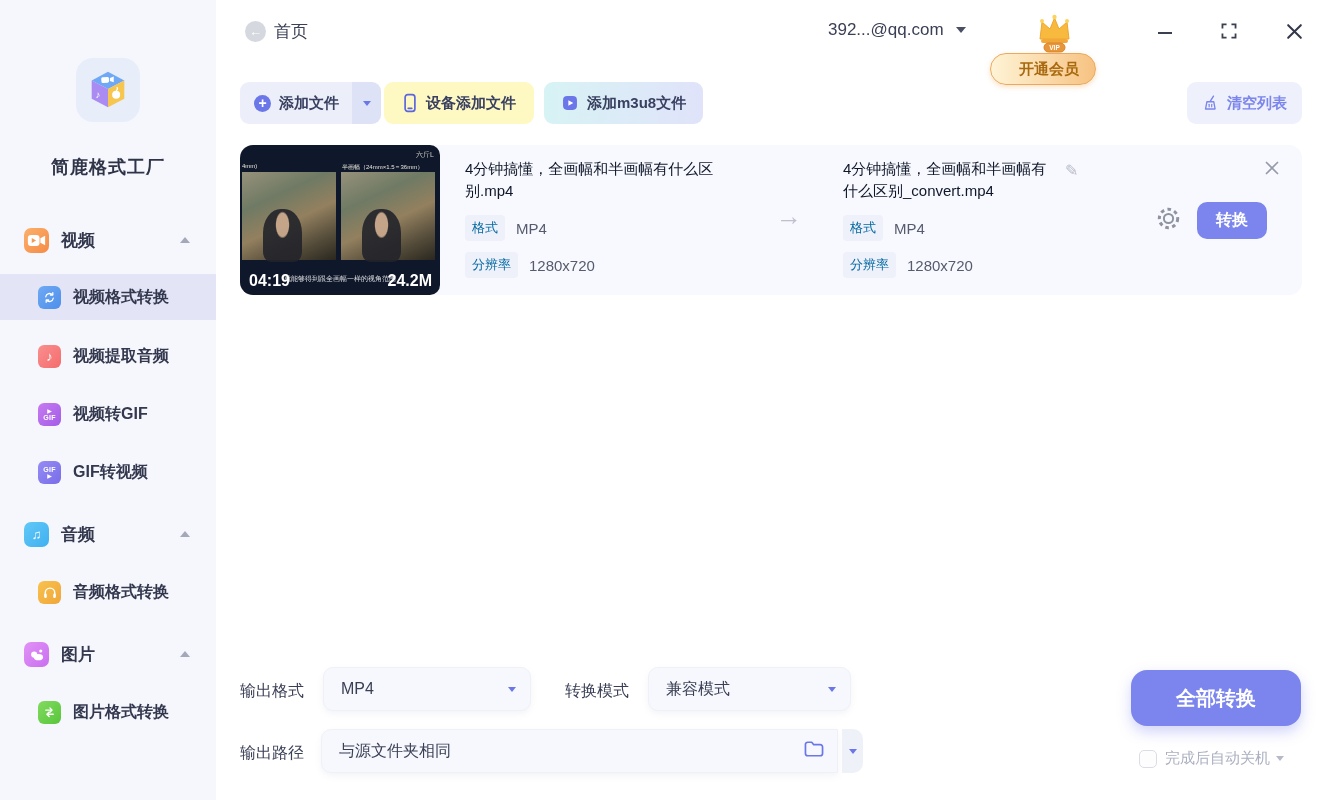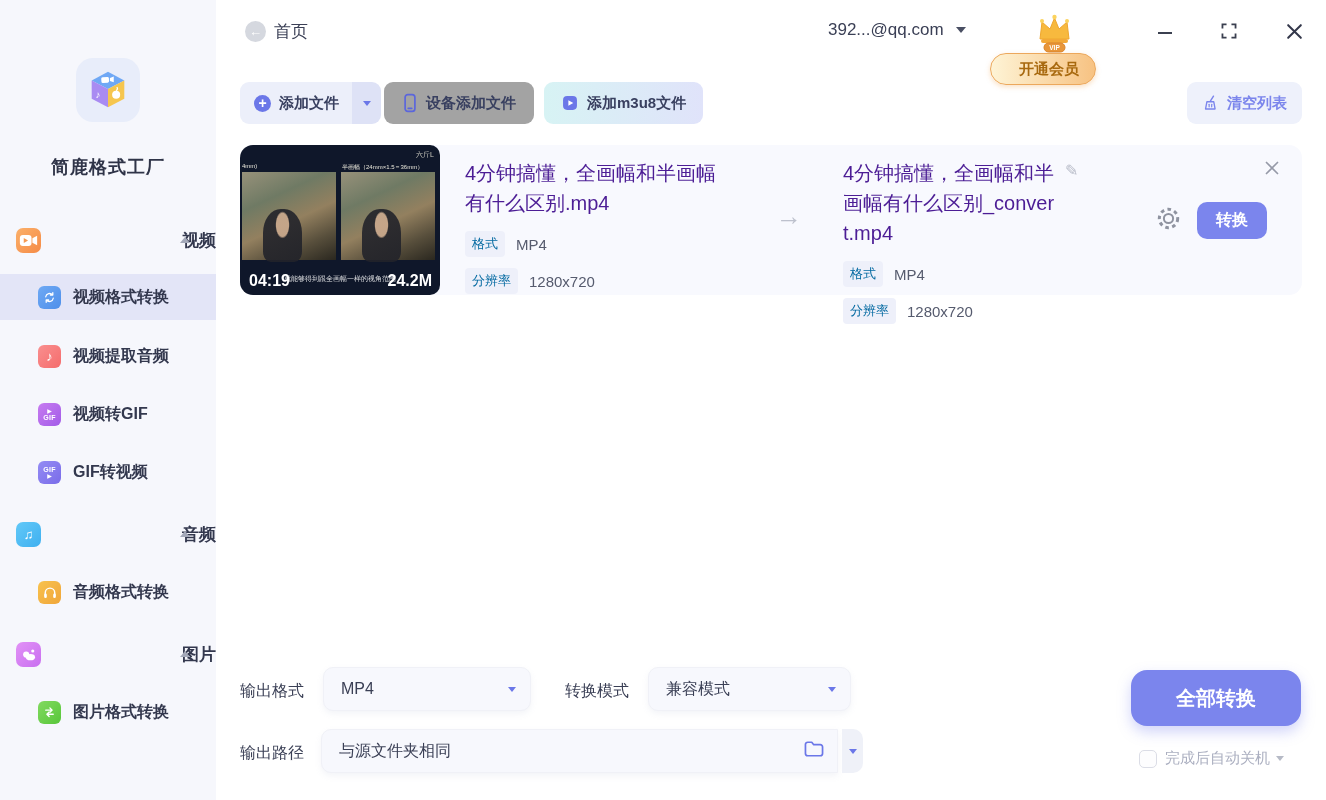--- a/index.html
+++ b/index.html
@@ -7,21 +7,21 @@
   body { font-family:"Liberation Sans","DejaVu Sans",sans-serif; background:#fff; overflow:hidden; }
   .app { width:1326px; height:800px; display:flex; position:relative; background:#fff; }
 
   
   .sidebar { width:216px; flex-shrink:0; background:#F6F7FC; position:relative; }
   .logo-wrap { display:flex; flex-direction:column; align-items:center; padding-top:58px; }
   .logo-tile { width:64px; height:64px; border-radius:17px; background:#E8EDFA; display:flex; align-items:center; justify-content:center; }
   .app-name { margin-top:33px; font-size:18px; font-weight:bold; color:#2F3448; letter-spacing:1px; }
   .nav { margin-top:38px; }
   .nav-row { height:46px; display:flex; align-items:center; position:relative; cursor:default; }
-  .nav-row.section { padding-left:16px;justify-content:space-between; }
+  .nav-row.section { padding-left:24px; }
   .nav-row.child { padding-left:38px; }
   .nav-row.active { background:#E3E5F7; }
   .nav-label { font-size:16px; font-weight:bold; color:#33384E; }
   .nav-row.section .nav-label { font-size:17px; }
   .tile { border-radius:7px; display:flex; flex-direction:column; align-items:center; justify-content:center; margin-right:12px; color:#fff; flex-shrink:0; }
   .tile.t24 { width:25px; height:25px; }
   .tile.t22 { width:23px; height:23px; border-radius:6px; }
   .caret-up { position:absolute; right:26px; width:0; height:0; border-left:5px solid transparent; border-right:5px solid transparent; border-bottom:6px solid #A4A9B9; }
   .gif-txt { font-size:7px; font-weight:bold; line-height:7px; letter-spacing:.3px; }
   .gif-play { font-size:6px; line-height:6px; }
@@ -37,41 +37,41 @@
   .caret-dn-dark { width:0; height:0; border-left:5px solid transparent; border-right:5px solid transparent; border-top:6px solid #4A4F63; margin-left:12px; }
   .vip-btn { position:absolute; left:796px; top:13px; display:flex; align-items:center; cursor:pointer;flex-direction:column; }
   .vip-pill { height:32px; border-radius:16px; background:linear-gradient(90deg,#FEF4D6,#F7C282); border:1px solid #ECA85C; display:flex; align-items:center; padding:0 16px 0 28px; margin-left:-22px; font-size:15px; font-weight:bold; color:#A8690F; box-shadow:0 2px 5px rgba(240,170,90,.35); }
   .crown { position:relative; z-index:1; }
   .win-btn { position:absolute; top:19px; width:24px; height:24px; display:flex; align-items:center; justify-content:center; cursor:pointer; }
 
   
   .toolbar-btn { position:absolute; top:82px; height:42px; border-radius:9px; display:flex; align-items:center; font-size:15px; font-weight:bold; color:#394060; cursor:pointer; }
   .split-main { display:flex; align-items:center; height:42px; padding:0 13px 0 14px; background:#ECEFFA; border-radius:9px 0 0 9px; }
   .split-drop { width:29px; height:42px; background:#DEE2F6; border-radius:0 9px 9px 0; display:flex; align-items:center; justify-content:center; }
-  .btn-plain { background:#a3a3a3; padding:8px 18px; }
+  .btn-plain { background:#fef9c3; padding:8px 18px; }
   .btn-m3u8 { background:linear-gradient(90deg,#D7F3F4,#E0E3FA); padding:16px 17px; }
   .btn-clear { background:#EEF1FB; padding:0 15px; color:#7B85EC; }
   .caret-dn-blue { width:0; height:0; border-left:4.5px solid transparent; border-right:4.5px solid transparent; border-top:5.5px solid #6B77E8; }
   .tb-icon { margin-right:8px; display:flex; align-items:center; }
   .plus-circle { width:17px; height:17px; border-radius:50%; background:#6B77E8; color:#fff; font-size:14px; font-weight:bold; display:flex; align-items:center; justify-content:center; line-height:1; }
 
   
   .file-card { position:absolute; left:24px; top:145px; width:1062px; height:150px; background:#F8F9FE; border-radius:13px; }
   .thumb { position:absolute; left:0; top:0; width:200px; height:150px; border-radius:13px 10px 10px 13px; background:#0f172a; overflow:hidden; }
   .thumb-panel { position:absolute; top:27px; height:88px; width:94px; background:linear-gradient(155deg,#97917a 0%,#6f7a64 30%,#93805f 55%,#584f3c 78%,#2a271f 100%); }
   .thumb-panel::after { content:""; position:absolute; left:22%; top:42%; width:42%; height:60%; border-radius:45% 45% 20% 20%; background:radial-gradient(ellipse at 50% 30%, #caa98d 0 22%, #22232a 26%); opacity:.9; }
   .thumb-top-label { position:absolute; top:18px; font-size:6px; color:#e8e6da; white-space:nowrap; }
   .thumb-corner { position:absolute; top:5px; right:6px; font-size:7px; color:#cfcdc2; }
   .thumb-caption { position:absolute; bottom:11px; width:100%; text-align:center; font-size:7px; color:rgba(255,255,255,.85); }
   .thumb-duration { position:absolute; left:9px; bottom:5px; font-size:16px; font-weight:bold; color:#fff; }
   .thumb-size { position:absolute; right:8px; bottom:5px; font-size:16px; font-weight:bold; color:#fff; }
   .fileinfo { position:absolute; top:13px; }
   .fileinfo.src { left:225px; width:252px; }
   .fileinfo.dst { left:603px; width:218px; }
-  .fname { font-size:20px; line-height:30px; color:#4c1d95; word-break:break-all; }
+  .fname { font-size:15px; line-height:22px; color:#0f172a; word-break:break-all; }
   .badge-row { display:flex; align-items:center; margin-top:13px; }
   .badge { background:#EEF0FA; color:#0369a1; font-size:13px; padding:4px 7px; border-radius:4px; margin-right:11px; }
   .badge-val { font-size:15px; color:#565B6E; }
   .arrow-sep { position:absolute; left:536px; top:56px; font-size:26px; color:#BDC1CD; }
   .edit-pencil { position:absolute; left:222px; top:3px; font-size:16px; color:#B7BBC7; cursor:pointer; }
   .gear-btn { position:absolute; left:915px; top:60px; cursor:pointer; }
   .convert-btn { position:absolute; left:957px; top:57px; width:70px; height:37px; border-radius:10px; background:#7B85ED; color:#fff; font-size:16px; font-weight:bold; display:flex; align-items:center; justify-content:center; cursor:pointer; }
   .card-close { position:absolute; right:22px; top:15px; cursor:pointer; }
 
   

